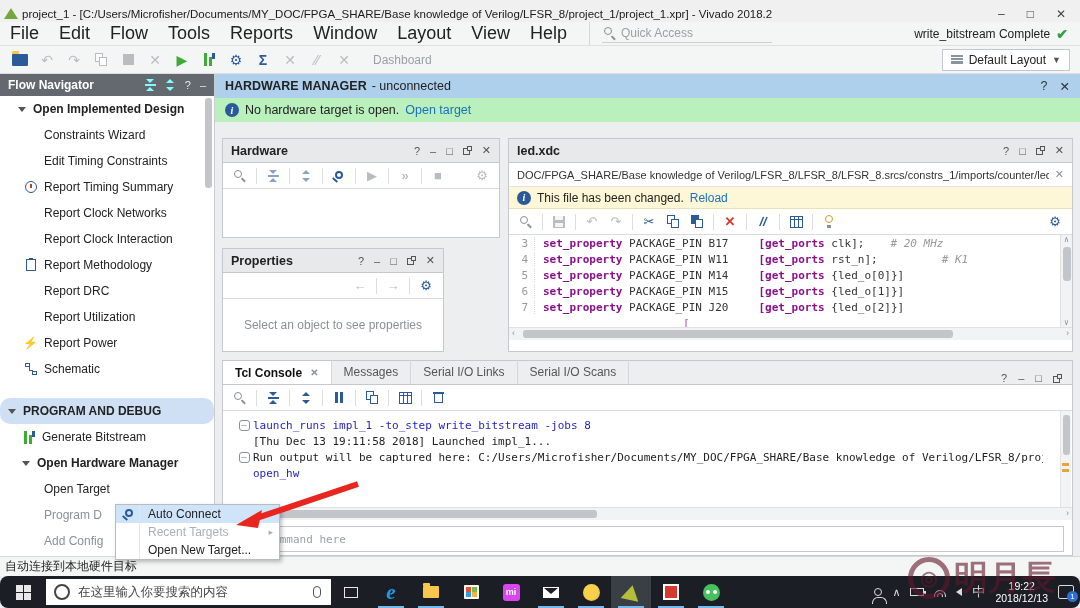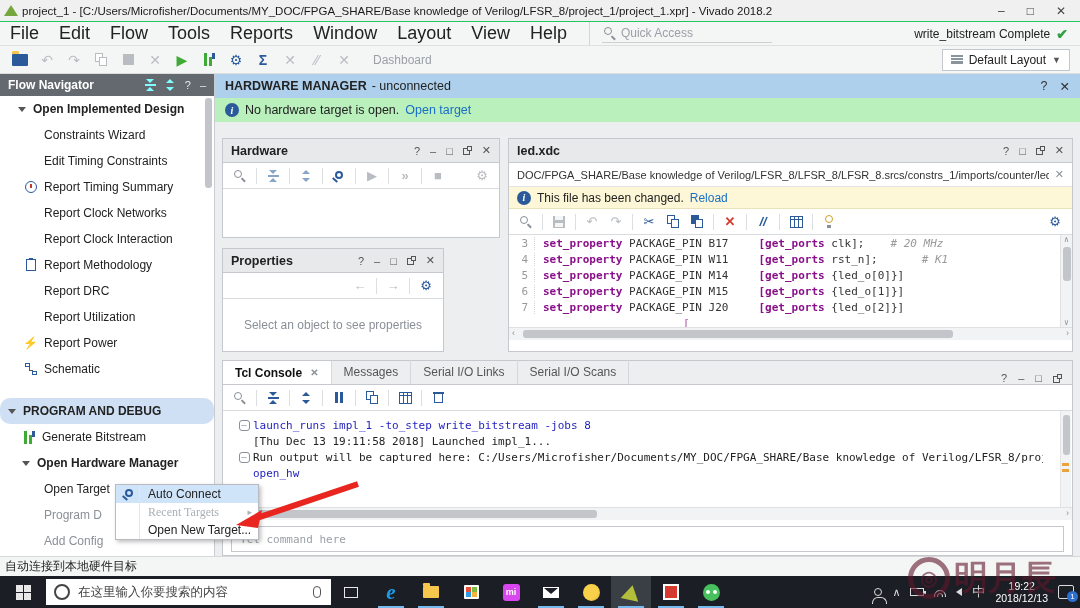--- a/index.html
+++ b/index.html
@@ -1,20 +1,20 @@
 <!DOCTYPE html>
 <html><head>
 <meta charset="utf-8">
 <style>
   * { margin:0; padding:0; box-sizing:border-box; }
   html,body { width:1080px; height:608px; overflow:hidden; font-family:"Liberation Sans",sans-serif; }
   #screen { position:relative; width:1080px; height:608px; background:#eceef0; font-size:12px; color:#222; }
 
   
-  .titlebar { position:absolute; left:0; top:0; width:1080px; height:28px; background:#f0f0f0; border-bottom:7px solid #22c55e; display:flex; align-items:center; padding:0 4px; }
+  .titlebar { position:absolute; left:0; top:0; width:1080px; height:28px; background:#f0f0f0; border-bottom:1px solid #22c55e; display:flex; align-items:center; padding:0 4px; }
   .vivado-logo { width:13px; height:13px; margin-right:5px; position:relative; }
   .vivado-logo i { position:absolute; width:0; height:0; border-left:7px solid transparent; border-right:7px solid transparent; border-bottom:11px solid #76a73f; left:0; top:1px; }
   .titlebar .t-text { font-size:11.5px; color:#1a1a1a; white-space:nowrap; overflow:hidden; flex:1; }
   .win-btns { display:flex; gap:22px; padding-right:10px; color:#444; font-size:12px; }
   .win-btns span { cursor:default; }
 
   
   .menubar { position:absolute; left:0; top:22px; width:1080px; height:24px; background:#f4f5f5; display:flex; align-items:center; border-bottom:1px solid #e0e0e0; }
   .menu-item { padding:0 10px; color:#222; font-size:18px; }
   .qa-wrap { display:flex; align-items:center; margin-left:12px; border-left:1px solid #d5d5d5; padding-left:12px; height:100%; color:#9aa0a6; }
@@ -152,35 +152,35 @@
   .cmd { color:#1f1fbf; }
   .out { color:#222; }
   .tcl-vscroll { position:absolute; right:1px; top:0; width:11px; height:96px; background:#f2f3f4; border-left:1px solid #e4e4e4; }
   .tcl-vscroll .thumb { position:absolute; left:2px; top:4px; width:7px; height:40px; background:#c2c6cb; border-radius:3px; }
   .mark { position:absolute; right:2px; width:7px; height:3px; background:#e8a33d; }
   .tcl-input-row { margin:6px 8px 0 8px; border:1px solid #c5c8cc; height:26px; display:flex; align-items:center; }
   .tcl-input-row input { border:none; outline:none; width:100%; font-family:"DejaVu Sans Mono",monospace; font-size:11px; padding:0 8px; color:#222; }
   .tcl-input-row input::placeholder { color:#9aa0a6; }
 
   
-  .ctx { position:absolute; left:115px; top:484px; width:144px; background:#fff; border:1px solid #b8bcc0; box-shadow:2px 2px 4px rgba(0,0,0,.25); z-index:30; font-size:12px; }
+  .ctx { position:absolute; left:115px; top:504px; width:165px; background:#fff; border:1px solid #b8bcc0; box-shadow:2px 2px 4px rgba(0,0,0,.25); z-index:30; font-size:12px; }
   .ctx-row { height:18px; display:flex; align-items:center; gap:8px; padding:0 6px 0 4px; color:#222; }
   .ctx-row.sel { background:#cfe4f9; }
-  .ctx-row.dis { color:#aab0b6;font-family:Liberation Serif, serif; }
+  .ctx-row.dis { color:#aab0b6; }
   .ctx-gut { width:20px; display:flex; justify-content:center; border-right:1px solid #e4e6e8; height:100%; align-items:center; }
   .ctx-sub { margin-left:auto; font-size:9px; color:#aab0b6; }
 
   
   .arrow-svg { position:absolute; left:228px; top:478px; z-index:40; pointer-events:none; }
 
   
   .statusbar { position:absolute; left:0; top:556px; width:1080px; height:20px; background:#f4f5f5; border-top:1px solid #d8d8d8; display:flex; align-items:center; padding:0 5px; font-size:12px; color:#222; }
 
   
-  .taskbar { position:absolute; left:0; top:576px; width:1080px; height:32px; background:#1b1e25; display:flex; align-items:center; color:#e8e8e8; }
+  .taskbar { position:absolute; left:0; top:576px; width:1080px; height:32px; background:#1b1e25; display:flex; align-items:center; color:#e8e8e8;border-radius:8px; }
   .start { width:46px; height:32px; display:flex; align-items:center; justify-content:center; }
   .win-grid { display:grid; grid-template-columns:7px 7px; grid-template-rows:7px 7px; gap:1px; }
   .win-grid i { background:#e8e8e8; }
   .tb-search { width:285px; height:26px; background:#fff; display:flex; align-items:center; gap:8px; padding:0 8px; color:#555; }
   .cortana { width:16px; height:16px; border:2px solid #444; border-radius:50%; flex:none; }
   .tb-search span.ph { font-size:12.5px; color:#444; flex:1; white-space:nowrap; overflow:hidden; }
   .mic { width:8px; height:12px; border:1.5px solid #555; border-radius:4px; position:relative; flex:none; margin-right:2px; }
   .task-ic { width:40px; height:32px; display:flex; align-items:center; justify-content:center; position:relative; }
   .task-ic .under { position:absolute; bottom:0; left:7px; right:7px; height:2px; background:#76b9ed; }
   .task-ic.active { background:#3a3f46; }
@@ -563,21 +563,21 @@
           <span class="i-bulb">
             <i></i>
             <u></u>
           </span>
         </span>
       <span class="spring"></span>
       <span class="pt-ic blue">⚙</span>
     </div>
     <div class="code-area">
       <div class="code-line"><span class="ln">3</span><span class="kw">set_property</span><span class="arg"> </span><span class="arg">PACKAGE_PIN B17</span><span class="kw seg-gp">[get_ports</span><span class="arg"> clk];</span><span class="cm" style="margin-left:26px;"># 20 MHz</span></div>
-      <div class="code-line"><span class="ln">4</span><span class="kw">set_property</span><span class="arg"> </span><span class="arg">PACKAGE_PIN W11</span><span class="kw seg-gp">[get_ports</span><span class="arg"> rst_n];</span><span class="cm" style="margin-left:44px;"># K1</span></div>
+      <div class="code-line"><span class="ln">4</span><span class="kw">set_property</span><span class="arg"> </span><span class="arg">PACKAGE_PIN W11</span><span class="kw seg-gp">[get_ports</span><span class="arg"> rst_n];</span><span class="cm" style="margin-left:64px;"># K1</span></div>
       <div class="code-line"><span class="ln">5</span><span class="kw">set_property</span><span class="arg"> </span><span class="arg">PACKAGE_PIN M14</span><span class="kw seg-gp">[get_ports</span><span class="arg"> {led_o[0]}]</span></div>
       <div class="code-line"><span class="ln">6</span><span class="kw">set_property</span><span class="arg"> </span><span class="arg">PACKAGE_PIN M15</span><span class="kw seg-gp">[get_ports</span><span class="arg"> {led_o[1]}]</span></div>
       <div class="code-line"><span class="ln">7</span><span class="kw">set_property</span><span class="arg"> </span><span class="arg">PACKAGE_PIN J20</span><span class="kw seg-gp">[get_ports</span><span class="arg"> {led_o[2]}]</span></div>
       <div class="code-line" style="opacity:.5;"><span class="ln"></span><span class="kw seg-gp" style="margin-left:140px;">[</span></div>
       <div class="vscroll"><span>∧</span><div class="thumb"></div><span style="position:absolute;bottom:0;left:3px;">∨</span></div>
     </div>
     <div class="hscroll">
       <span class="la">‹</span>
       <div class="thumb" style="width:430px;"></div>
       <span class="ra">›</span>

